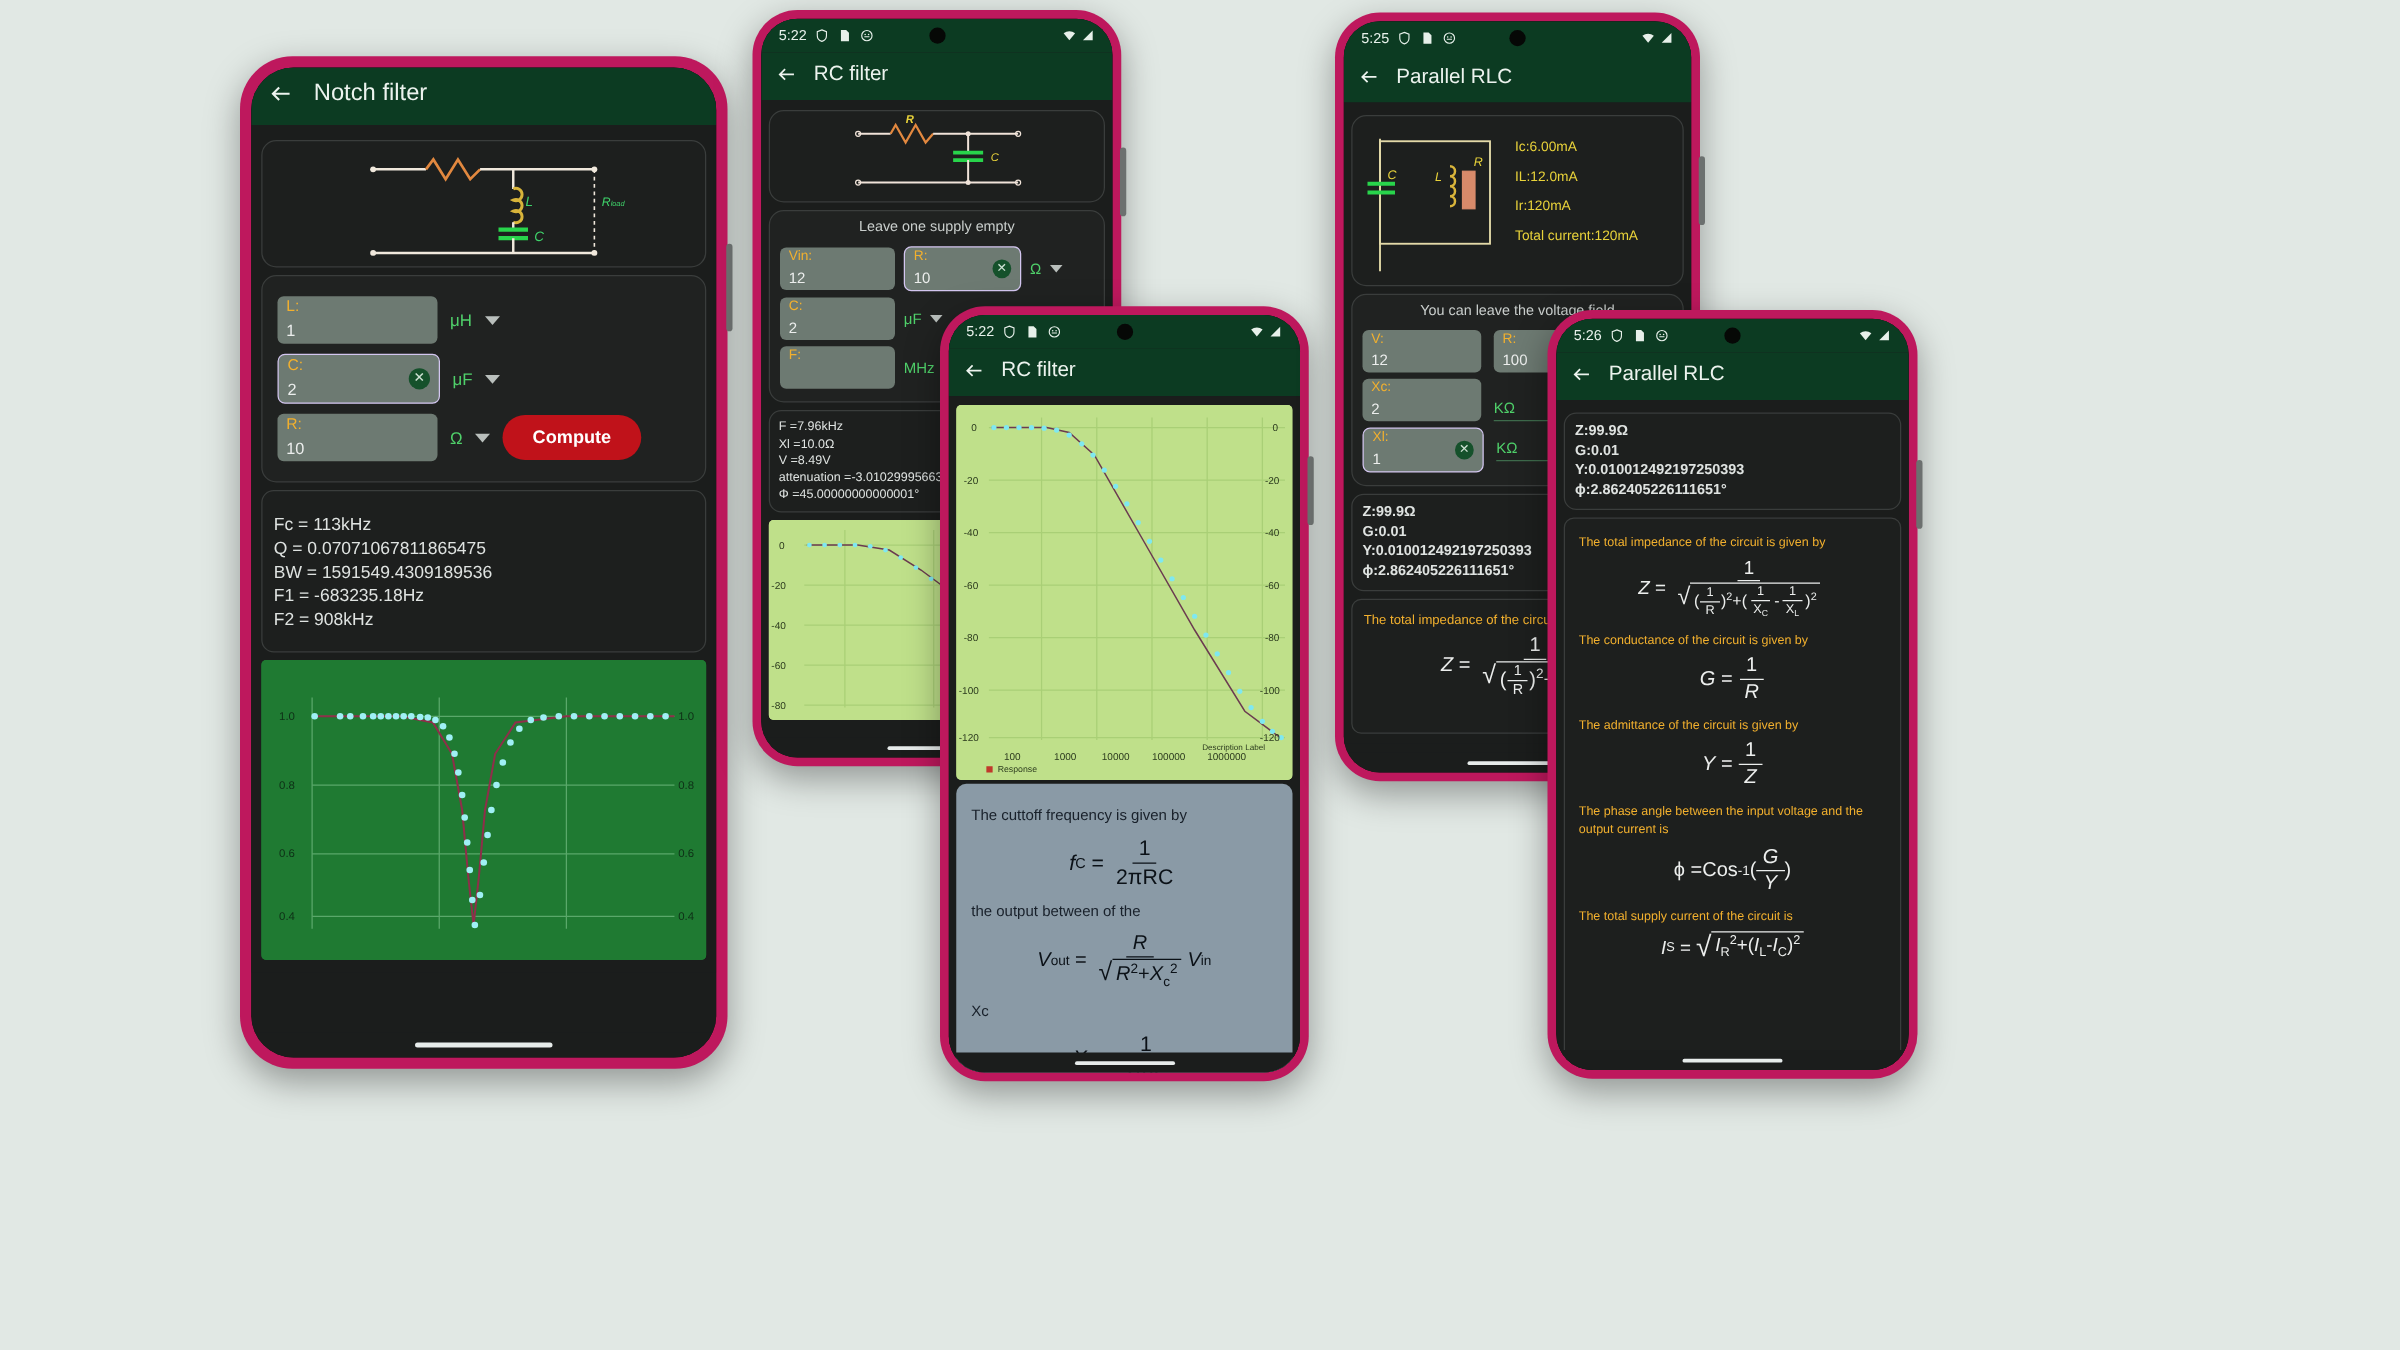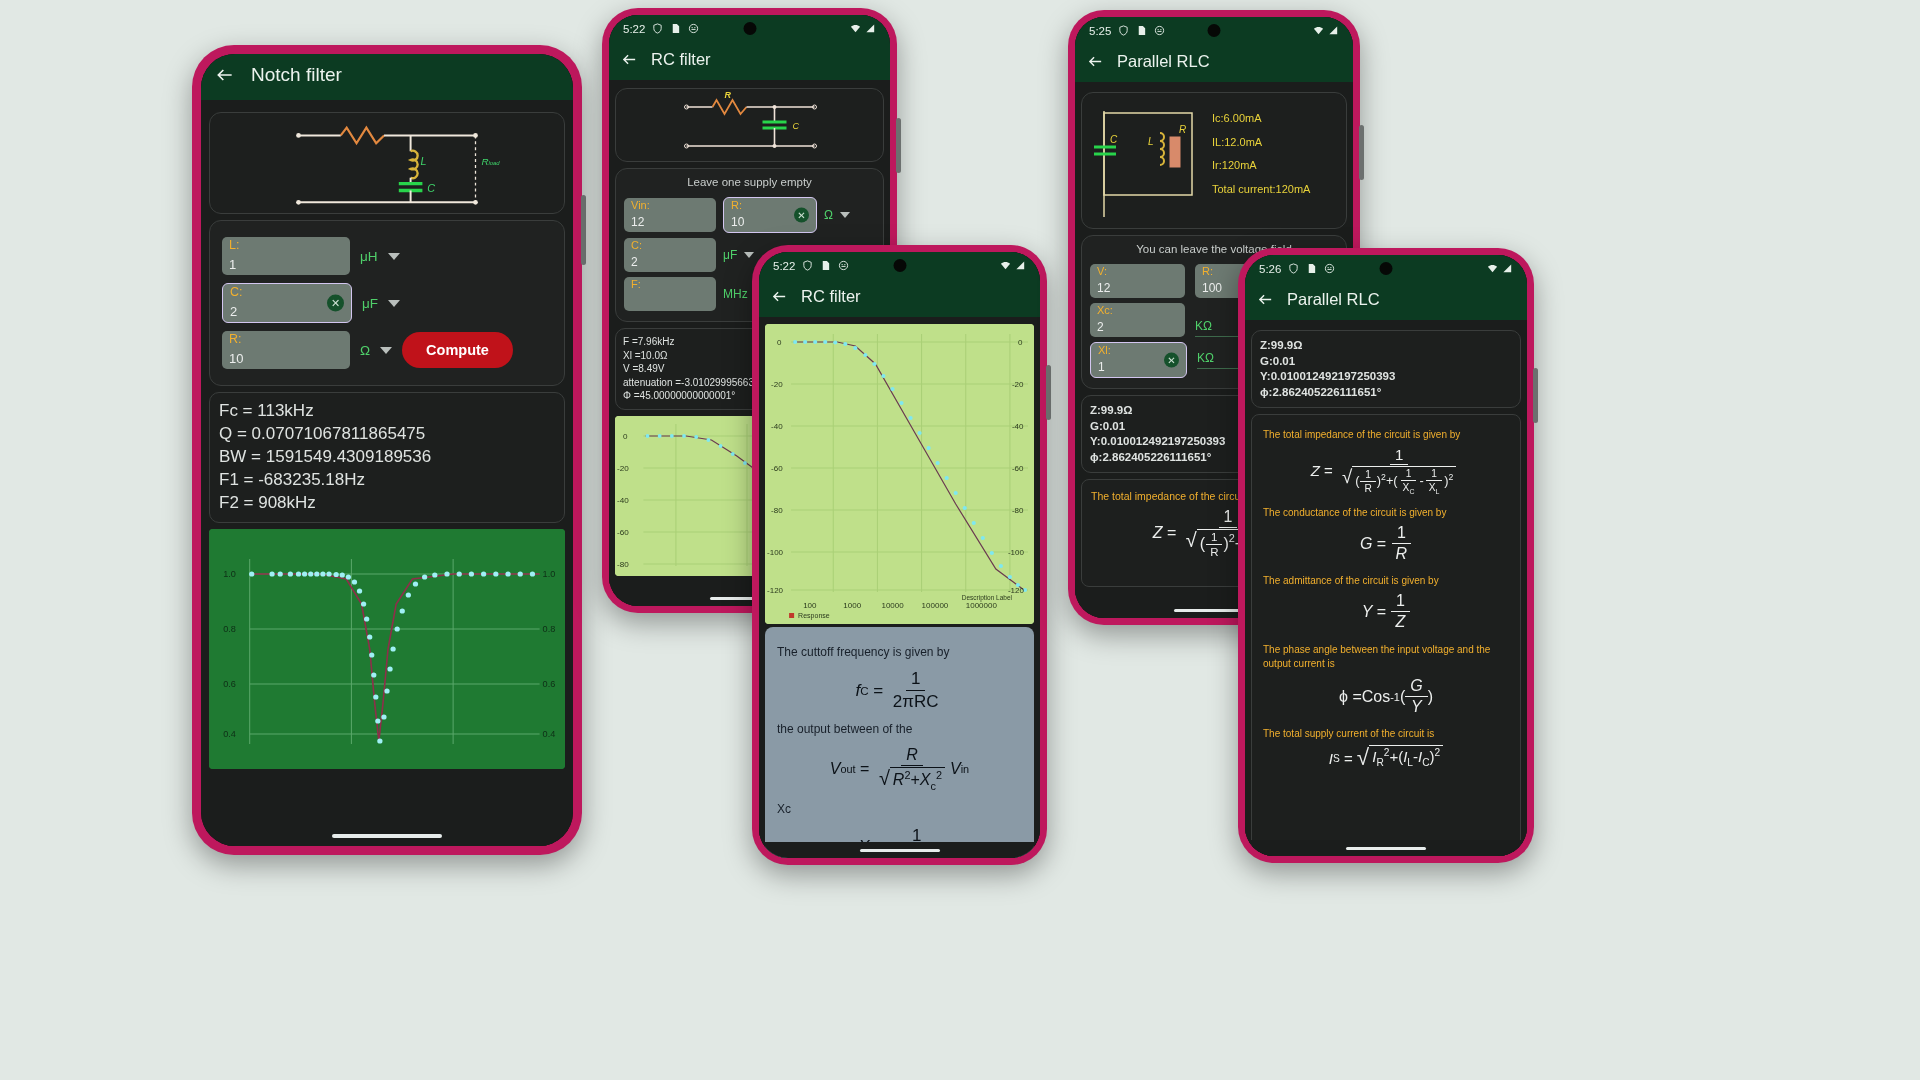--- a/index.html
+++ b/index.html
@@ -43,21 +43,21 @@
          width:17px;height:17px;border-radius:50%;background:#15512b;
          color:#cfe3d5;font-size:11px;line-height:17px;text-align:center;}
   .unit{color:#4fd06a;font-size:13.5px;}
   .caret{width:0;height:0;border-left:6px solid transparent;border-right:6px solid transparent;
          border-top:7px solid #b9bfbc;}
   .uline{border-bottom:1px solid #3e6b4c;padding-bottom:3px;display:flex;align-items:center;gap:12px;}
 
   .hint{color:#c9cecc;font-size:11.5px;text-align:center;padding:2px 0 4px;}
 
   .result{background:#1d1f1e;border:1px solid #3a3d3c;border-radius:10px;
-          padding:7px 9px;color:#dfe3e1;font-size:17px;line-height:1.35;margin:6px 2px;}
+          padding:17px 9px;color:#dfe3e1;font-size:14px;line-height:1.35;margin:6px 2px;}
   .result b{font-weight:bold;}
 
   .btn-compute{background:#c0121a;color:#fff;border:none;border-radius:20px;
                padding:10px 24px;font-size:14.5px;font-weight:bold;}
 
   
   .radio{display:flex;align-items:center;gap:9px;margin:7px 0;}
   .radio .dot{width:15px;height:15px;border-radius:50%;border:2px solid #b9a8e6;position:relative;flex:none;}
   .radio.on .dot::after{content:"";position:absolute;inset:3px;border-radius:50%;background:#b9a8e6;}
   .radio .rl{color:#3fbf6d;font-size:12.5px;}

